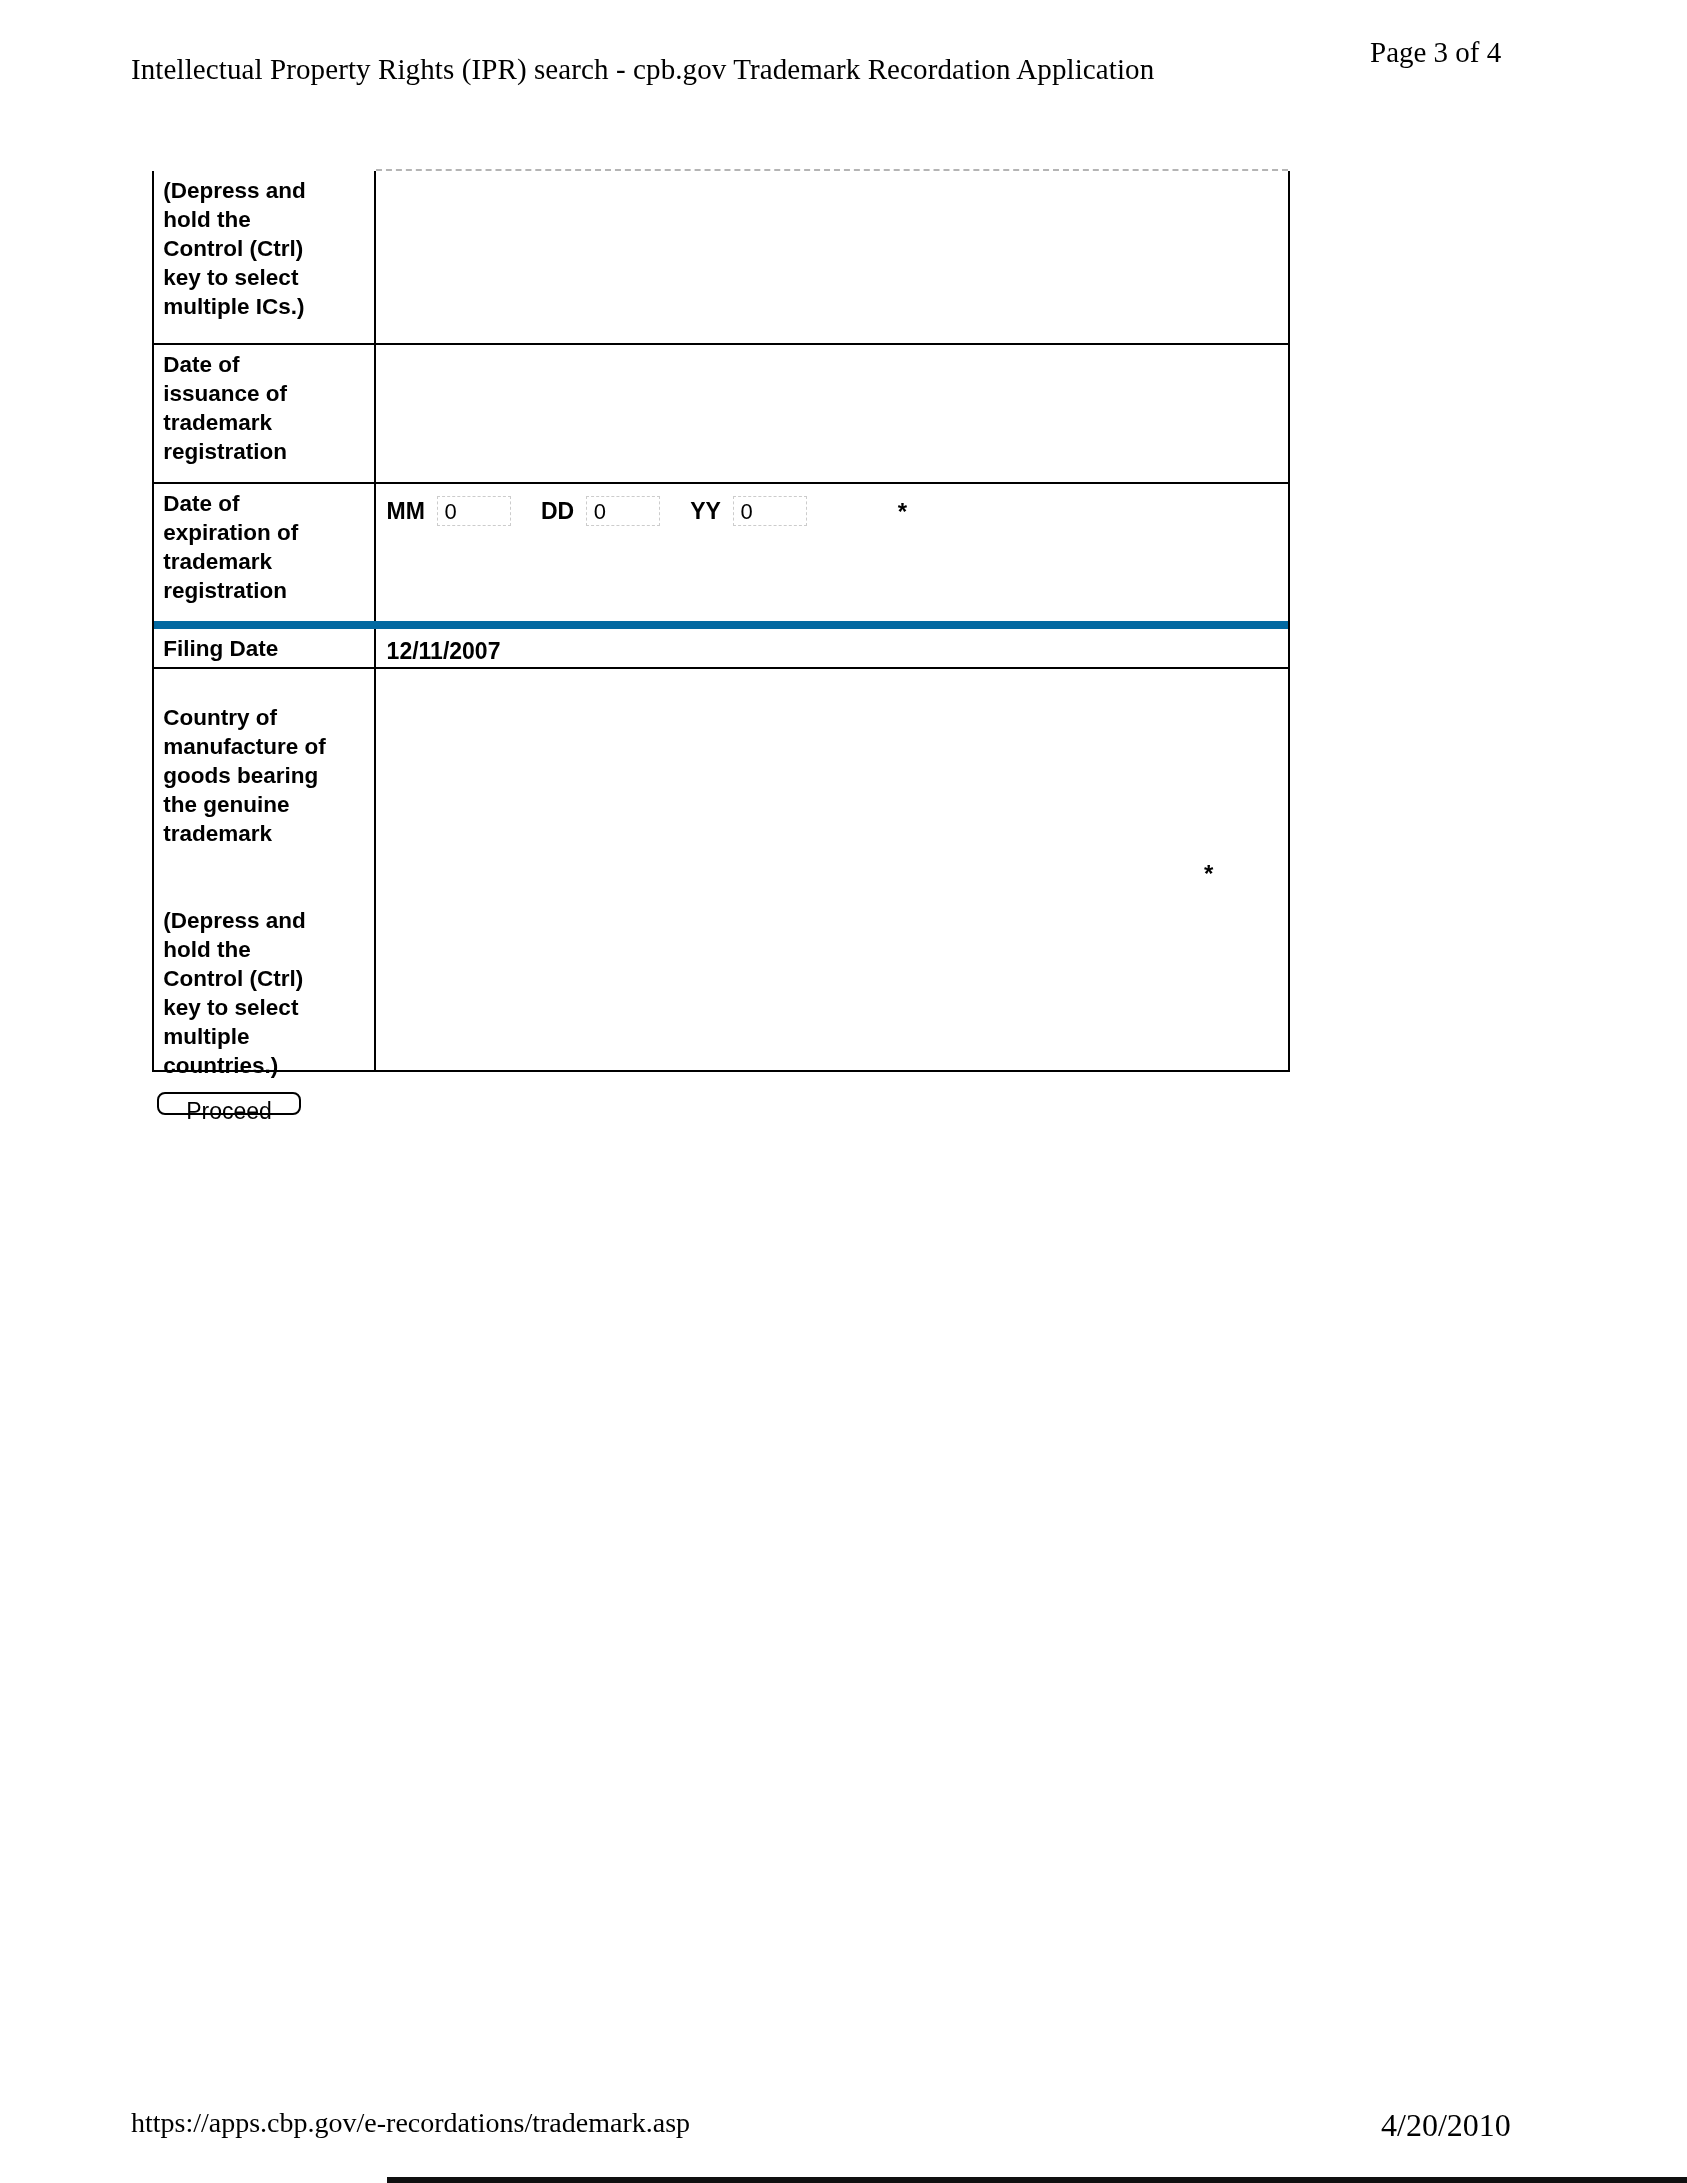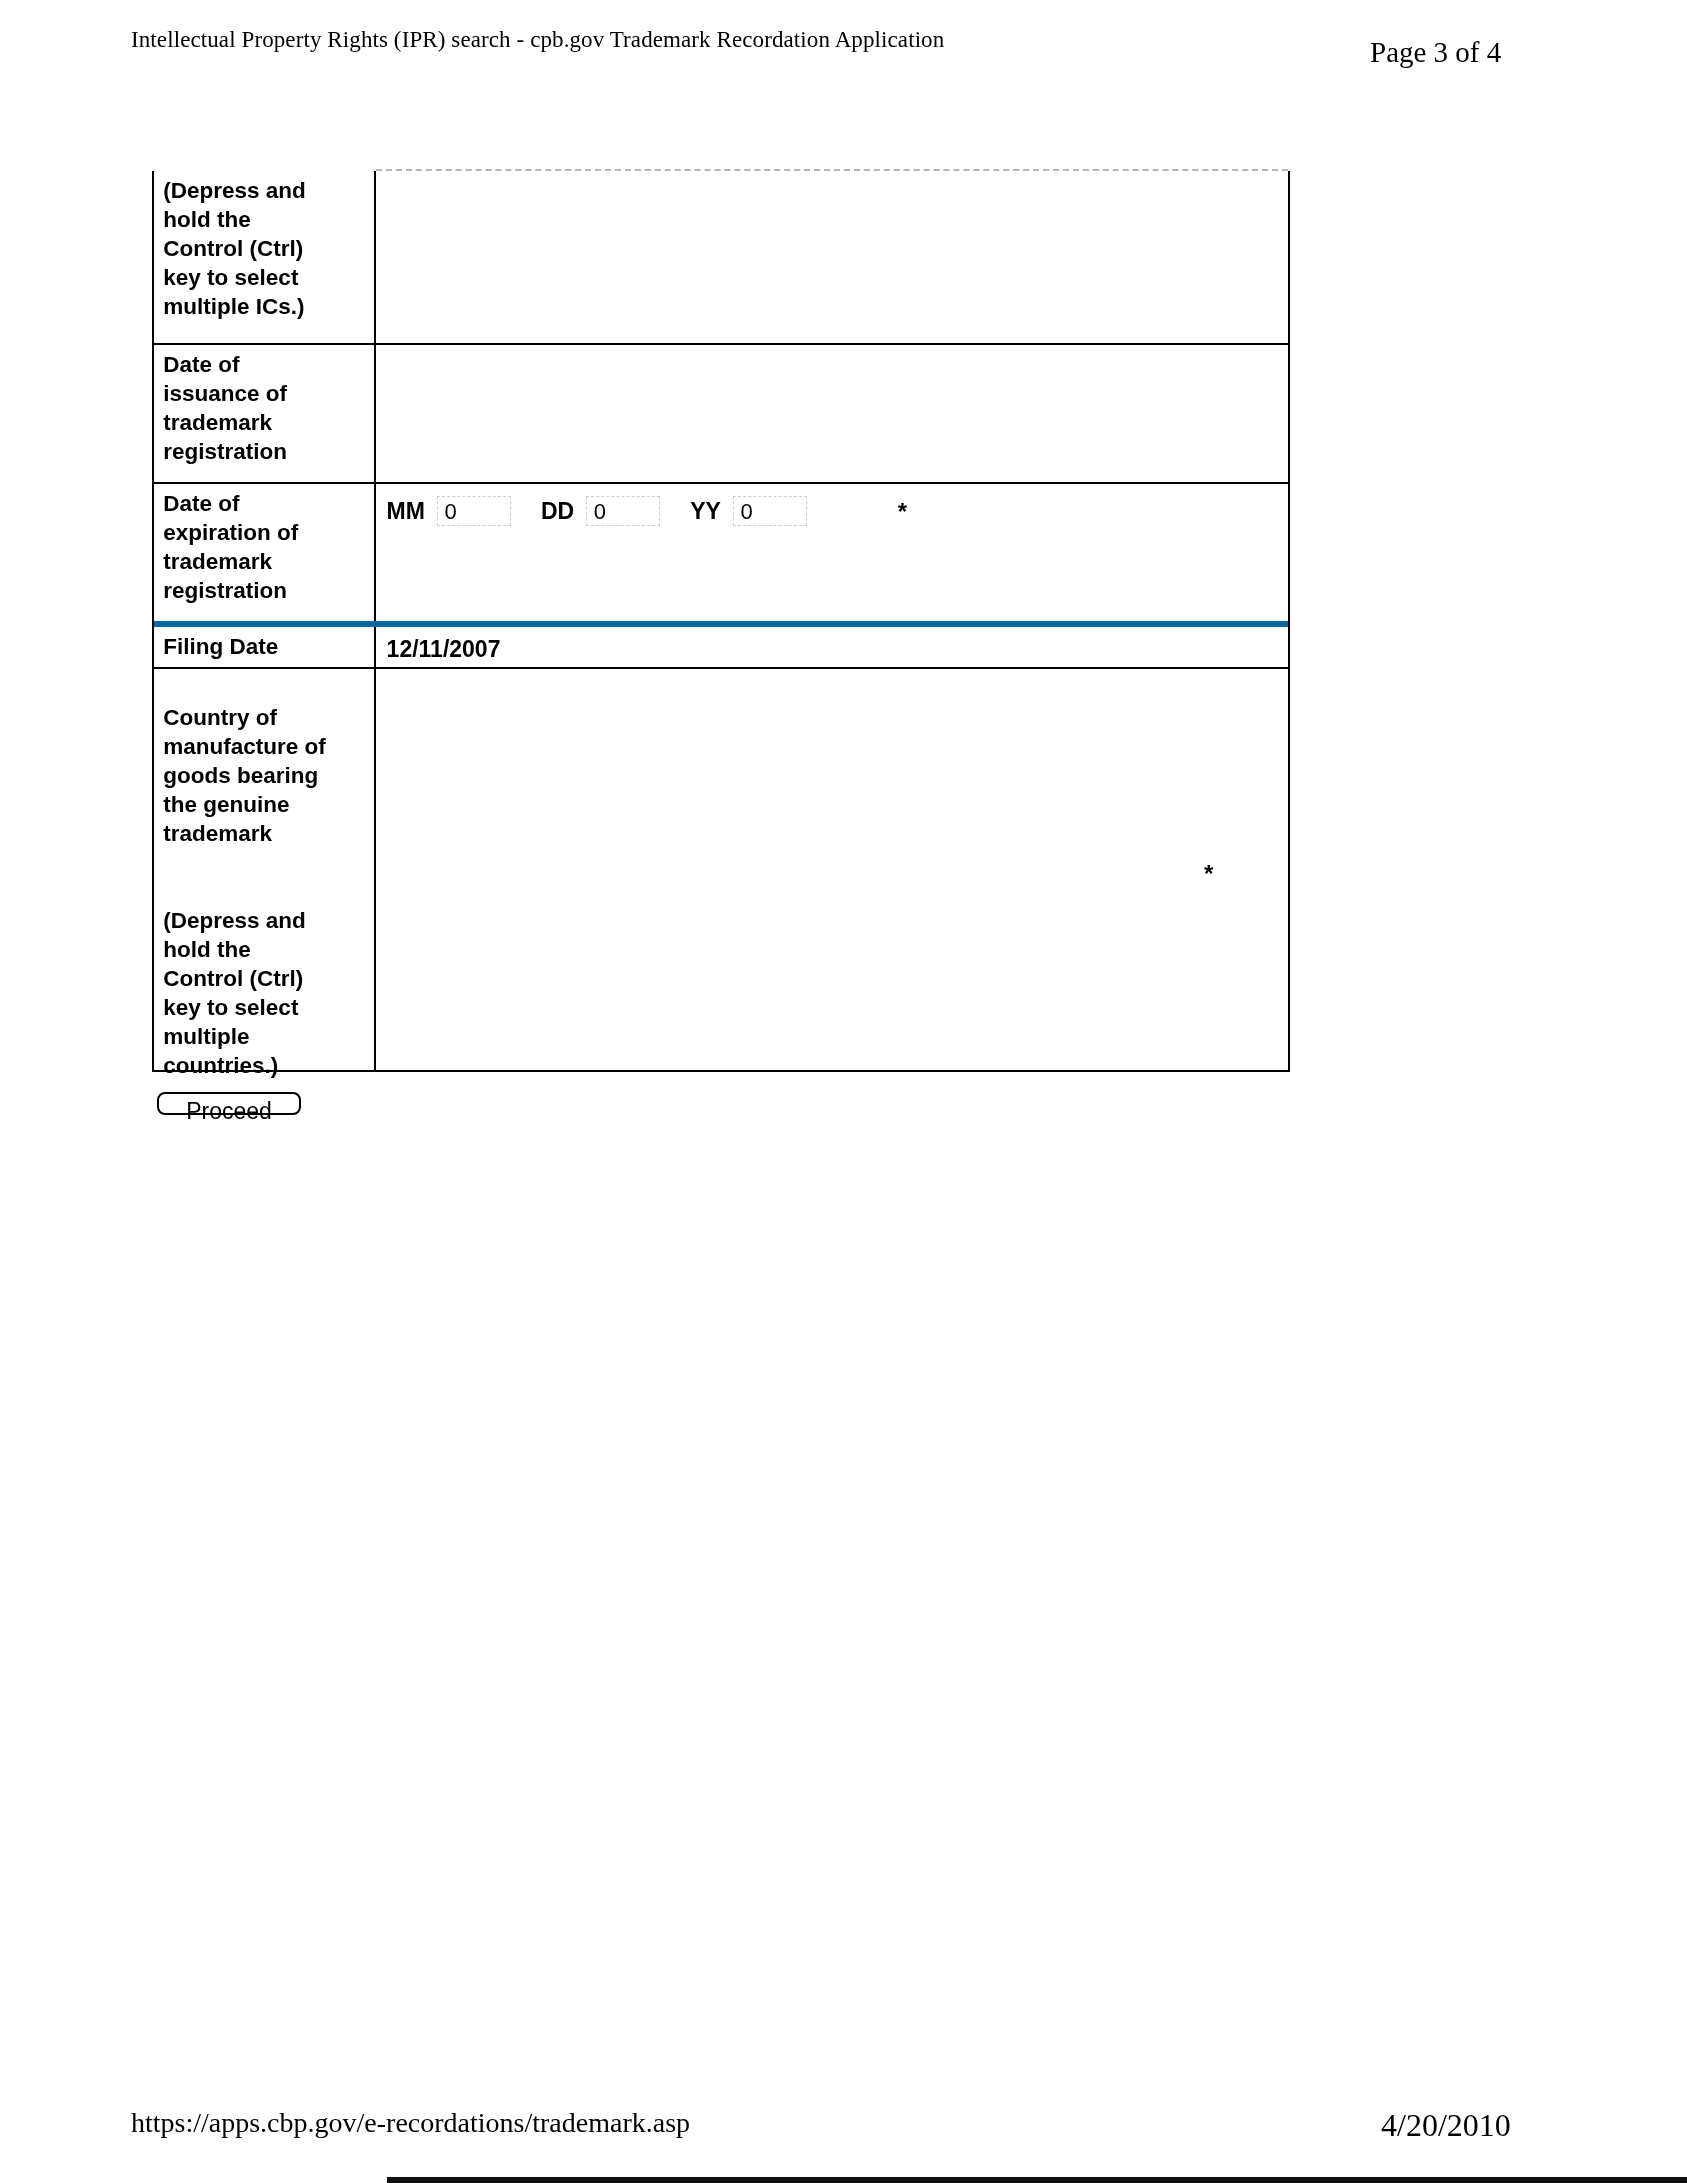--- a/index.html
+++ b/index.html
@@ -2,31 +2,31 @@
 <html style="font-size:10.6px"><head>
 <meta charset="utf-8">
 <style>
   *{box-sizing:border-box;margin:0;padding:0}
   html,body{background:#fff}
   body{position:relative;width:1687px;height:2183px;color:#000;
        font-family:"Liberation Sans",sans-serif;overflow:hidden}
 
   
   .serif{font-family:"Liberation Serif",serif}
-  .header-title{position:absolute;left:131px;top:27px;font-size:23px;letter-spacing:0.1px}
+  .header-title{position:absolute;left:131px;top:53px;font-size:29px;letter-spacing:0.1px}
   .page-indicator{position:absolute;left:1370px;top:36px;font-size:29px}
   .footer-url{position:absolute;left:131px;top:2107px;font-size:28px}
   .footer-date{position:absolute;left:1381px;top:2107px;font-size:32px}
 
   
   .form-table{position:absolute;left:152px;top:171px;width:1138px;
               border-left:2.6px solid #000;border-right:2.6px solid #000;border-bottom:2.6px solid #000}
   .row{display:flex;border-top:2.6px solid #000}
   .row.first{border-top:none}
-  .row.thick{border-top:6px solid #0369a1}
+  .row.thick{border-top:8px solid #0369a1}
   .r1{height:172px}.r2{height:139px}.r3{height:139px}.r4{height:46px}.r5{height:403px}
   .cell-l{width:222px;border-right:2.6px solid #000;padding:5.3px 8px 4px 9.3px;
           font-size:22.5px;font-weight:bold;line-height:29px;white-space:pre-line}
   .cell-r{flex:1;position:relative;padding:8px 0 0 10.6px;font-size:22.5px;line-height:29px}
   .cell-r.dashed-top{border-top:2px dashed #b4b4b4;margin-top:-2px}
   .value{font-weight:bold;font-size:23px}
 
   
   .date-fields{display:flex;align-items:flex-end;padding-top:4px}
   .f-label{font-weight:bold;margin-right:12px;font-size:23px}

